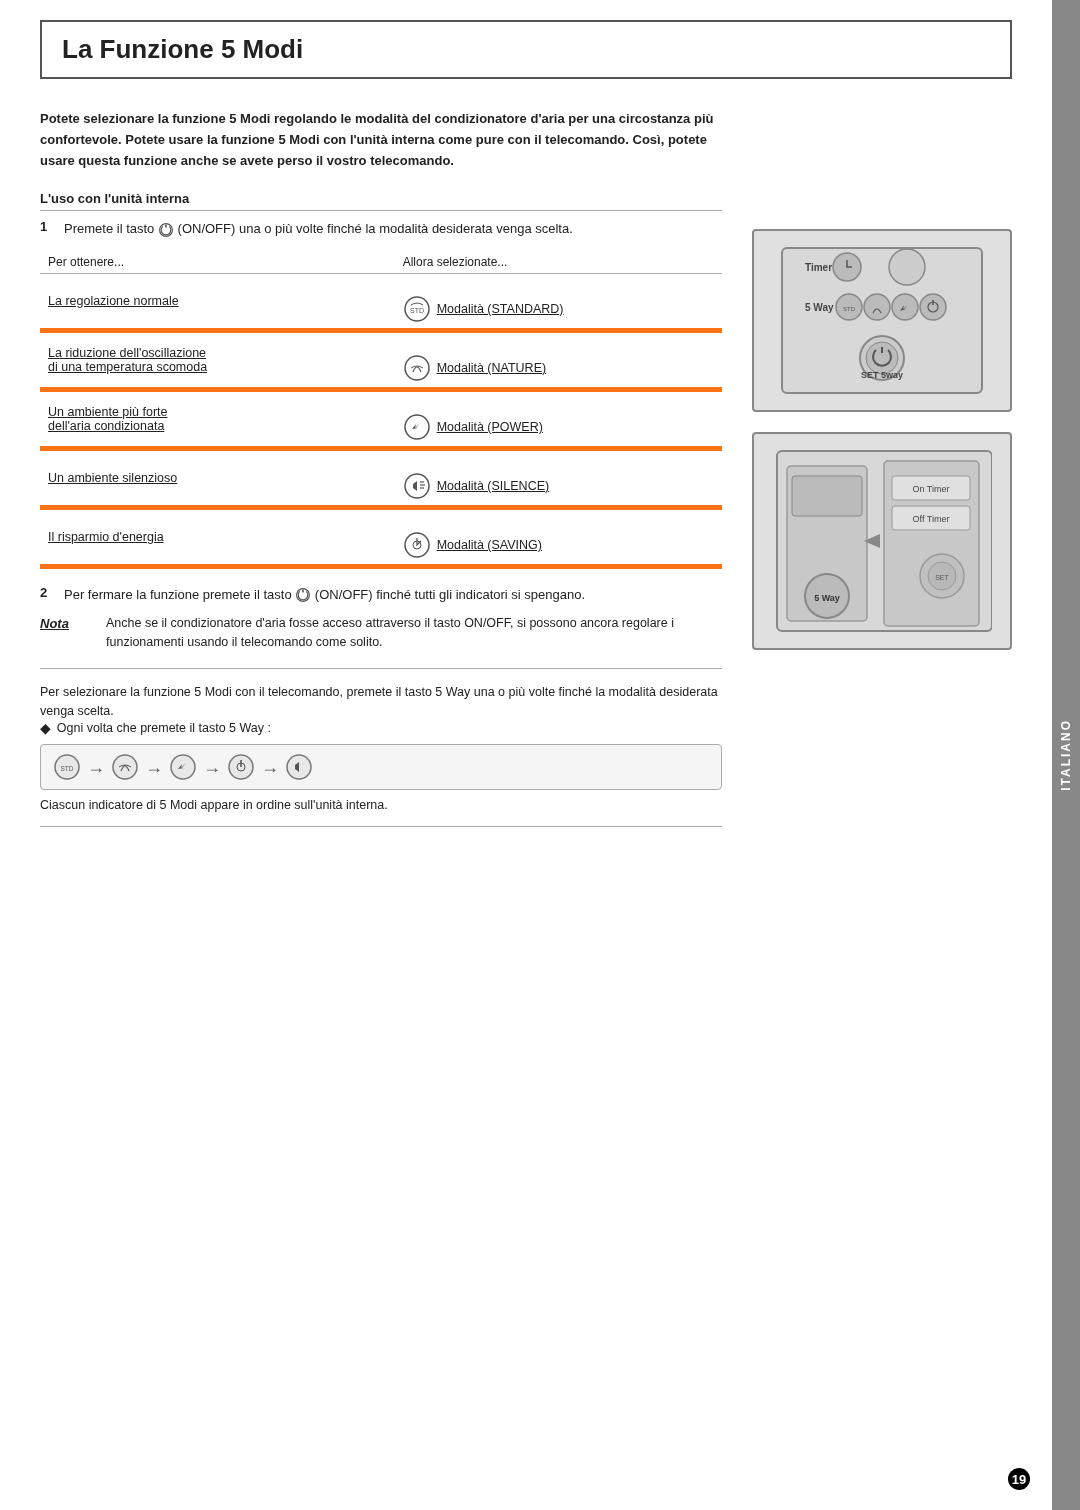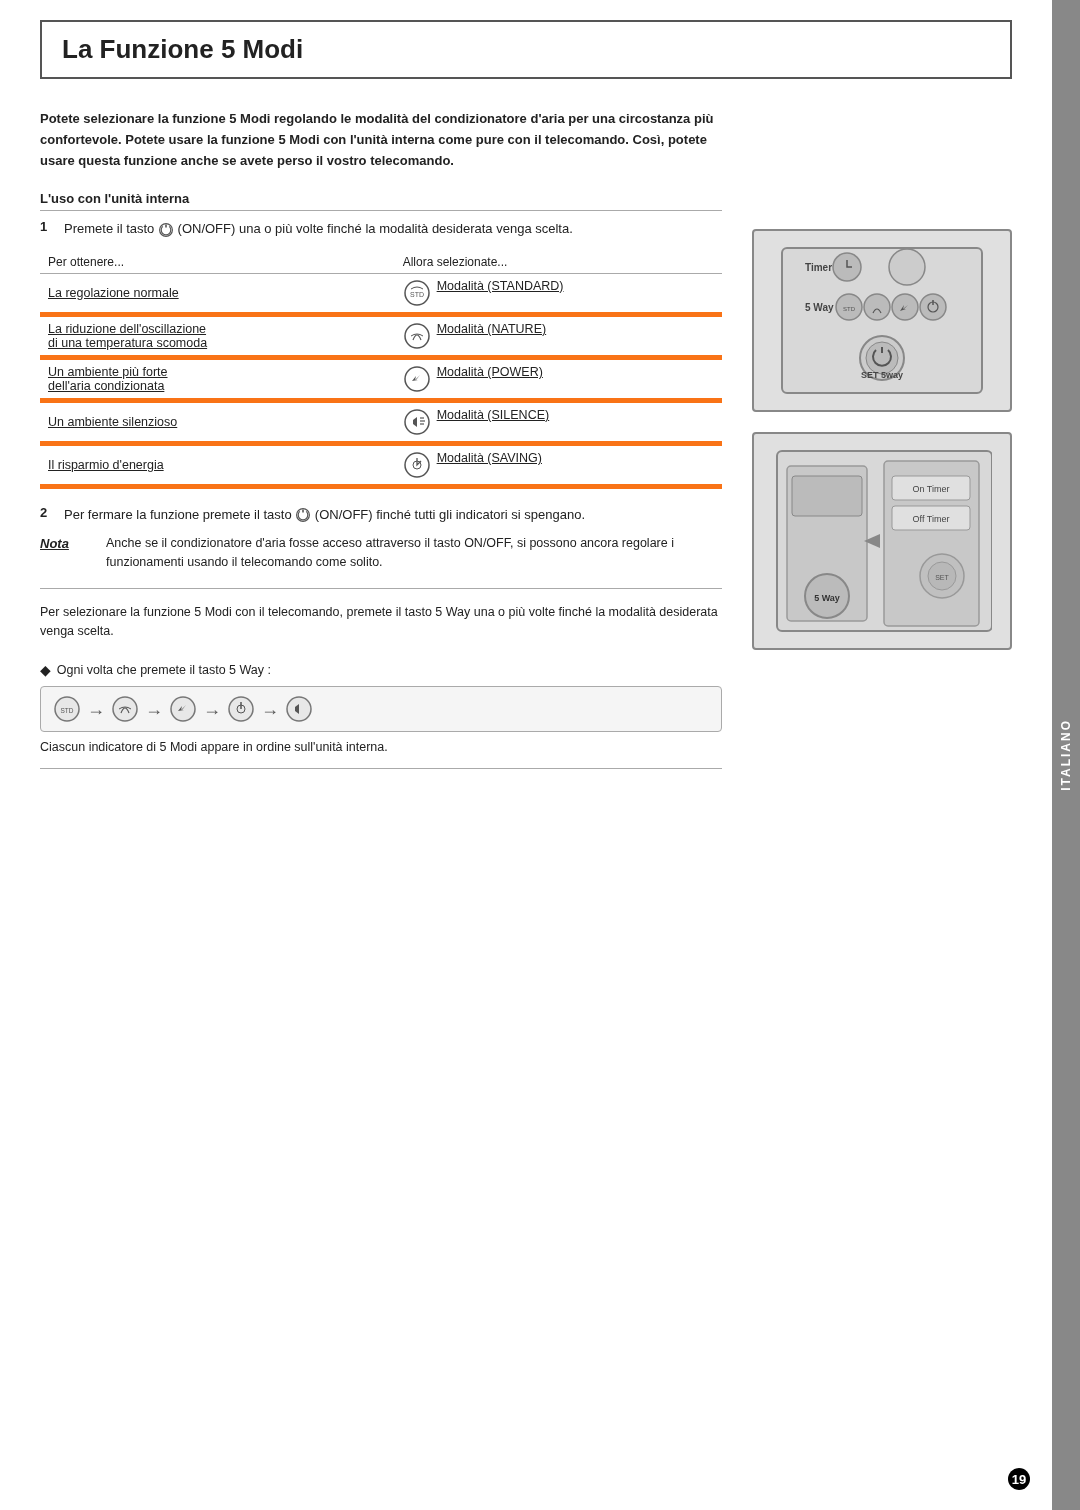--- a/index.html
+++ b/index.html
@@ -125,21 +125,23 @@
       padding: 5px 8px;
       border-bottom: 5px solid #f97316;
       vertical-align: middle;
       text-decoration: underline;
     }
     .mode-table td:first-child {
       width: 52%;
     }
     .mode-cell {
       display: flex;
+      align-items: center;
       gap: 6px;
+      margin-top: 16px;
     }
 
     
     .mode-icon {
       width: 28px;
       height: 28px;
       flex-shrink: 0;
     }
 
     
@@ -171,21 +173,21 @@
       margin: 14px 0;
     }
 
     
     .tele-section {
       margin-top: 4px;
     }
     .tele-text {
       font-size: 12.5px;
       line-height: 1.5;
-      margin-bottom: 22px;
+      margin-bottom: 0;
     }
     .bullet-item {
       display: flex;
       align-items: center;
       gap: 6px;
       margin-bottom: 8px;
       font-size: 12.5px;
     }
     .bullet-diamond {
       font-size: 14px;

